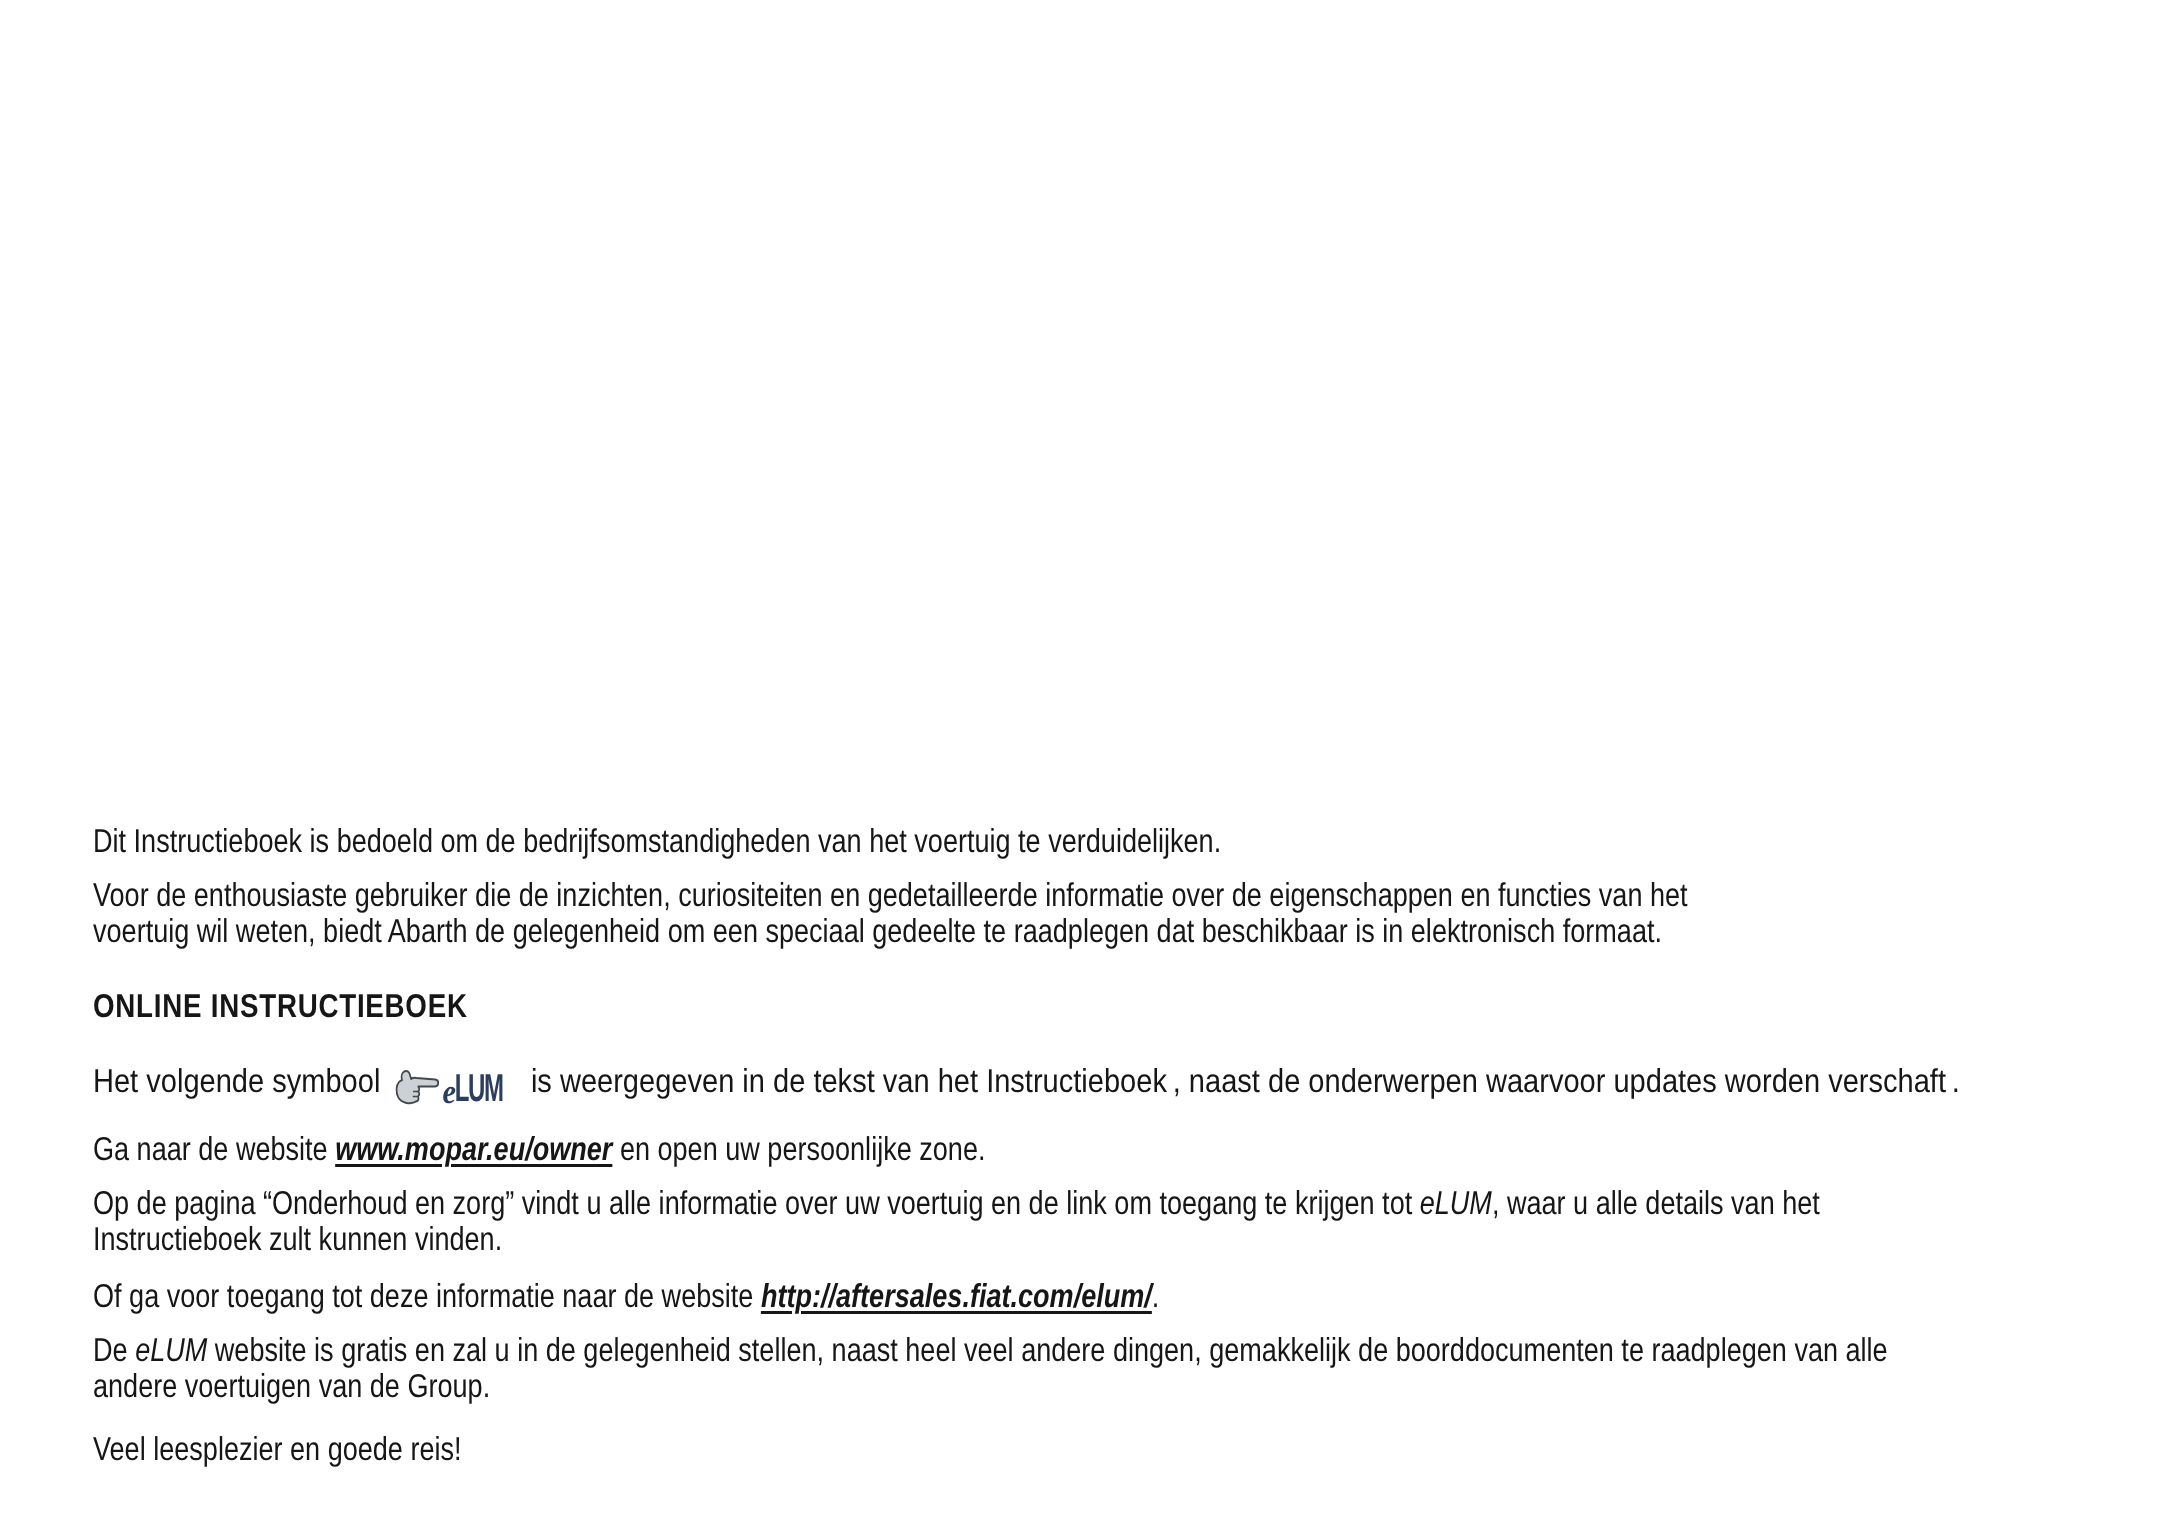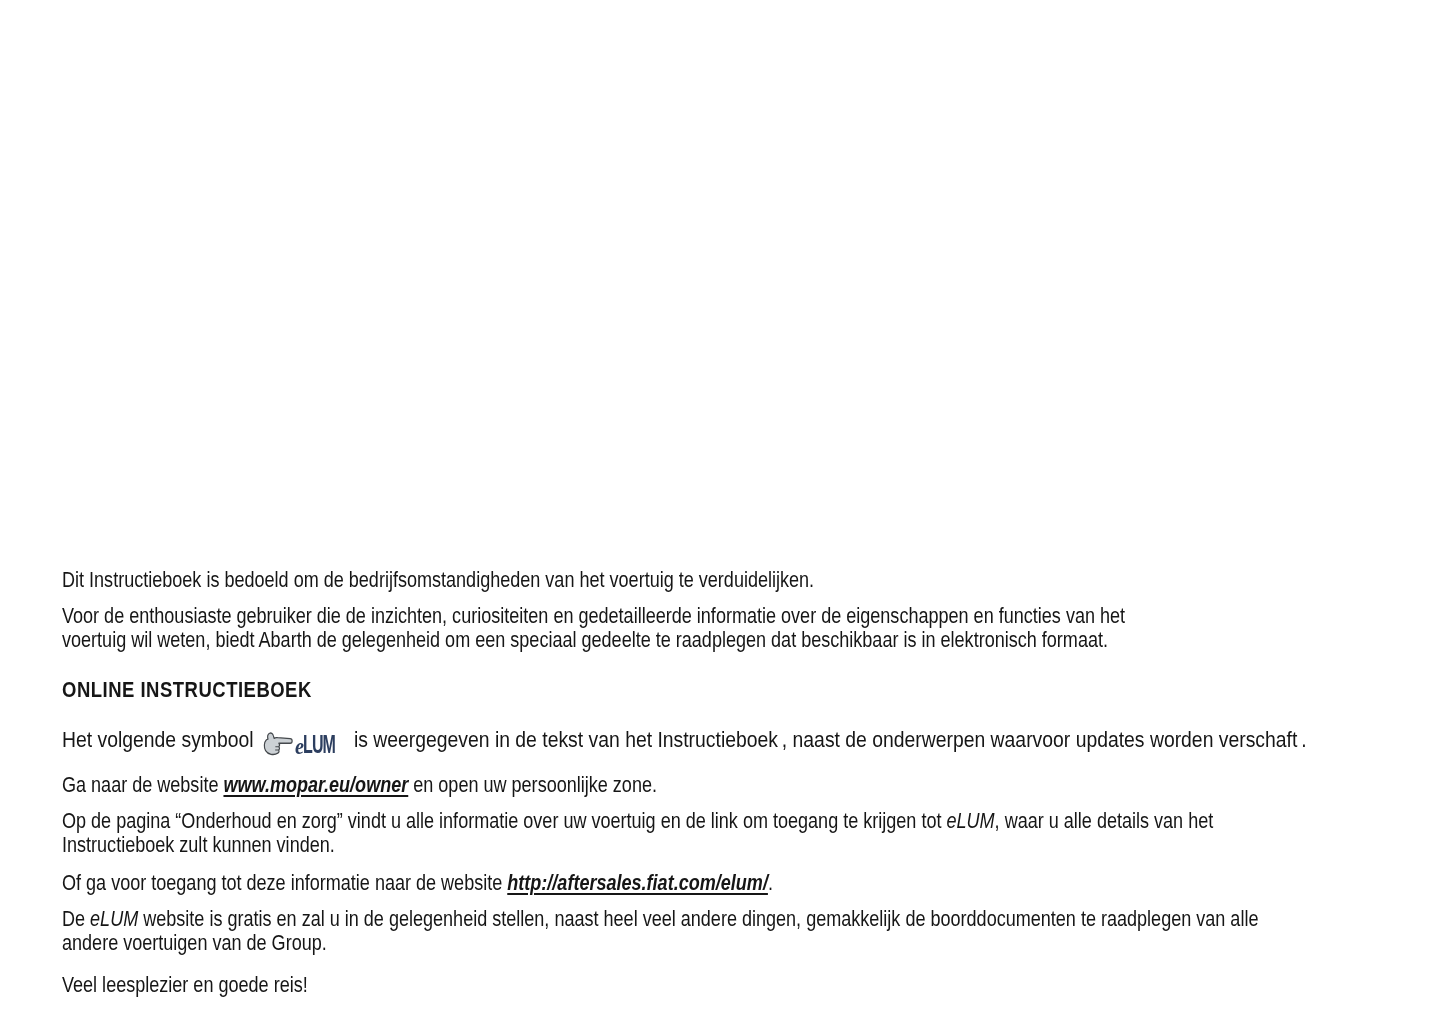--- a/index.html
+++ b/index.html
@@ -11,21 +11,21 @@
     width: 1445px;
     height: 1018px;
     overflow: hidden;
     position: relative;
     font-family: "Liberation Sans", sans-serif;
     color: #161616;
   }
   .content {
     position: absolute;
     left: 62px;
-    top: 568px;
+    top: 549px;
     width: 1383px;
   }
   .para {
     margin: 12px 0 0 0;
     font-size: 22px;
     line-height: 24px;
     white-space: nowrap;
     transform: scaleX(0.82);
     transform-origin: left top;
   }

